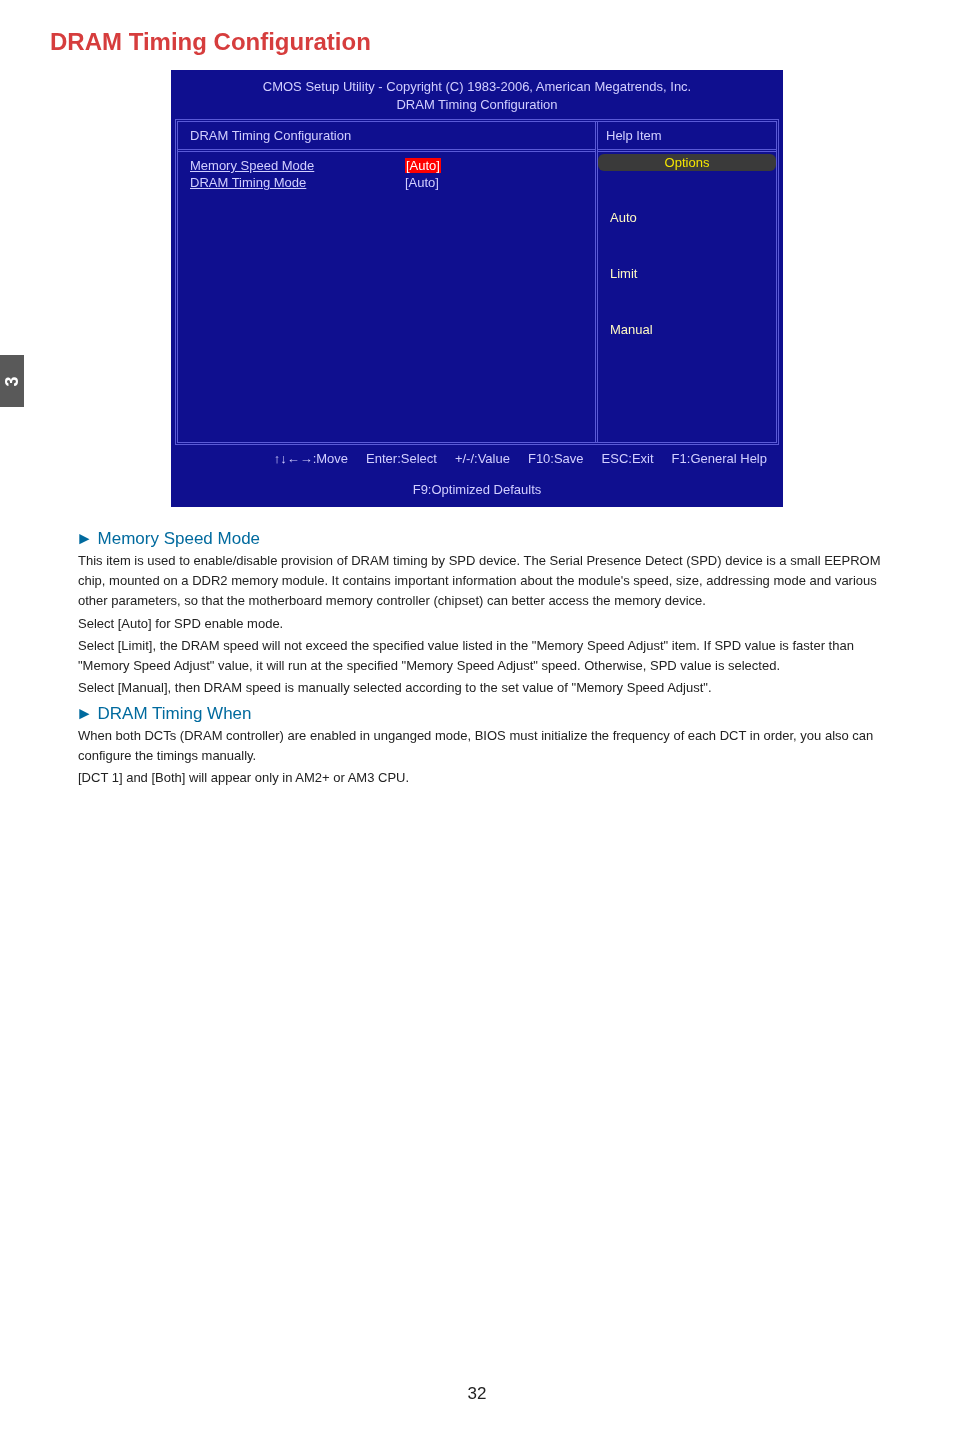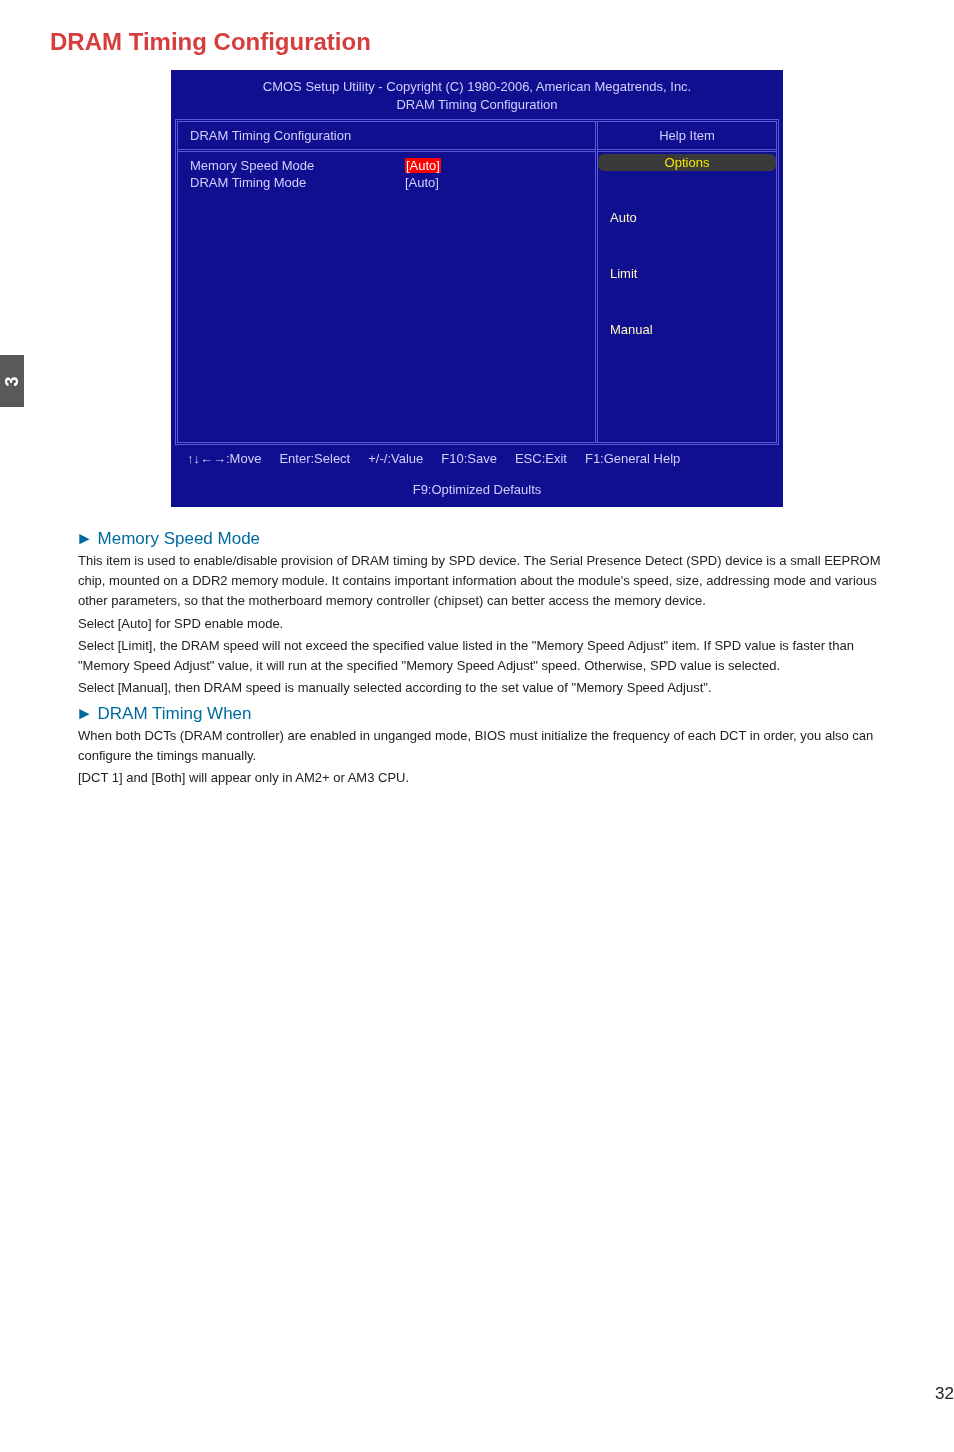--- a/index.html
+++ b/index.html
@@ -71,27 +71,27 @@
     }
     .bios-left-content {
       padding: 6px 12px;
       height: 290px;
     }
     .bios-field {
       display: flex;
       margin-bottom: 2px;
       color: #d2cfff;
     }
-    .bios-field-label { width: 215px; }
+    .bios-field-label { width: 215px; text-decoration: underline; }
     .bios-field-value.selected { background: #ff0000; color: #fff; padding: 0 1px; }
     .bios-right {
       width: 178px;
     }
     .bios-right-title {
-      text-align: center;
+      text-align: left;
       color: #d2cfff;
       padding: 6px 8px;
       border-bottom: 3px double #5a5ad6;
     }
     .bios-right-content { padding: 0; }
     .bios-options-header {
       background: #3a3a3a;
       color: #f5e600;
       text-align: center;
       padding: 1px 0;
@@ -103,21 +103,21 @@
       padding: 0 12px;
       line-height: 1.3;
       margin-top: 39px;
     }
     .bios-footer {
       padding: 6px 16px 10px 16px;
       color: #d2cfff;
       display: flex;
       flex-wrap: wrap;
       gap: 18px;
-      justify-content: flex-start;
+      justify-content: flex-end;
     }
     .bios-footer-line2 {
       width: 100%;
       text-align: center;
       margin-top: -2px;
     }
     .body-text {
       padding-left: 28px;
       padding-right: 6px;
     }
@@ -132,39 +132,39 @@
     .para {
       font-size: 13px;
       color: #222;
       line-height: 1.55;
       margin-bottom: 2px;
     }
     .page-num {
       position: absolute;
       bottom: 48px;
       width: 100%;
-      text-align: right;
+      text-align: center;
       font-size: 17px;
       color: #222;
     }
   </style>
 </head>
 <body>
 
 <div class="page-tab">
   <span>3</span>
 </div>
 
 <div class="content">
   <div class="section-title">DRAM Timing Configuration</div>
 
   <div class="bios-wrap">
     <div class="bios-box">
       <div class="bios-header">
-        <div>CMOS Setup Utility - Copyright (C) 1980-2006, American Megatrends, Inc.</div>
+        <div>CMOS Setup Utility - Copyright (C) 1983-2006, American Megatrends, Inc.</div>
         <div>DRAM Timing Configuration</div>
       </div>
       <div class="bios-body">
         <div class="bios-left">
           <div class="bios-row-title">DRAM Timing Configuration</div>
           <div class="bios-left-content">
             <div class="bios-field">
               <span class="bios-field-label">Memory Speed Mode</span>
               <span class="bios-field-value selected">[Auto]</span>
             </div>

